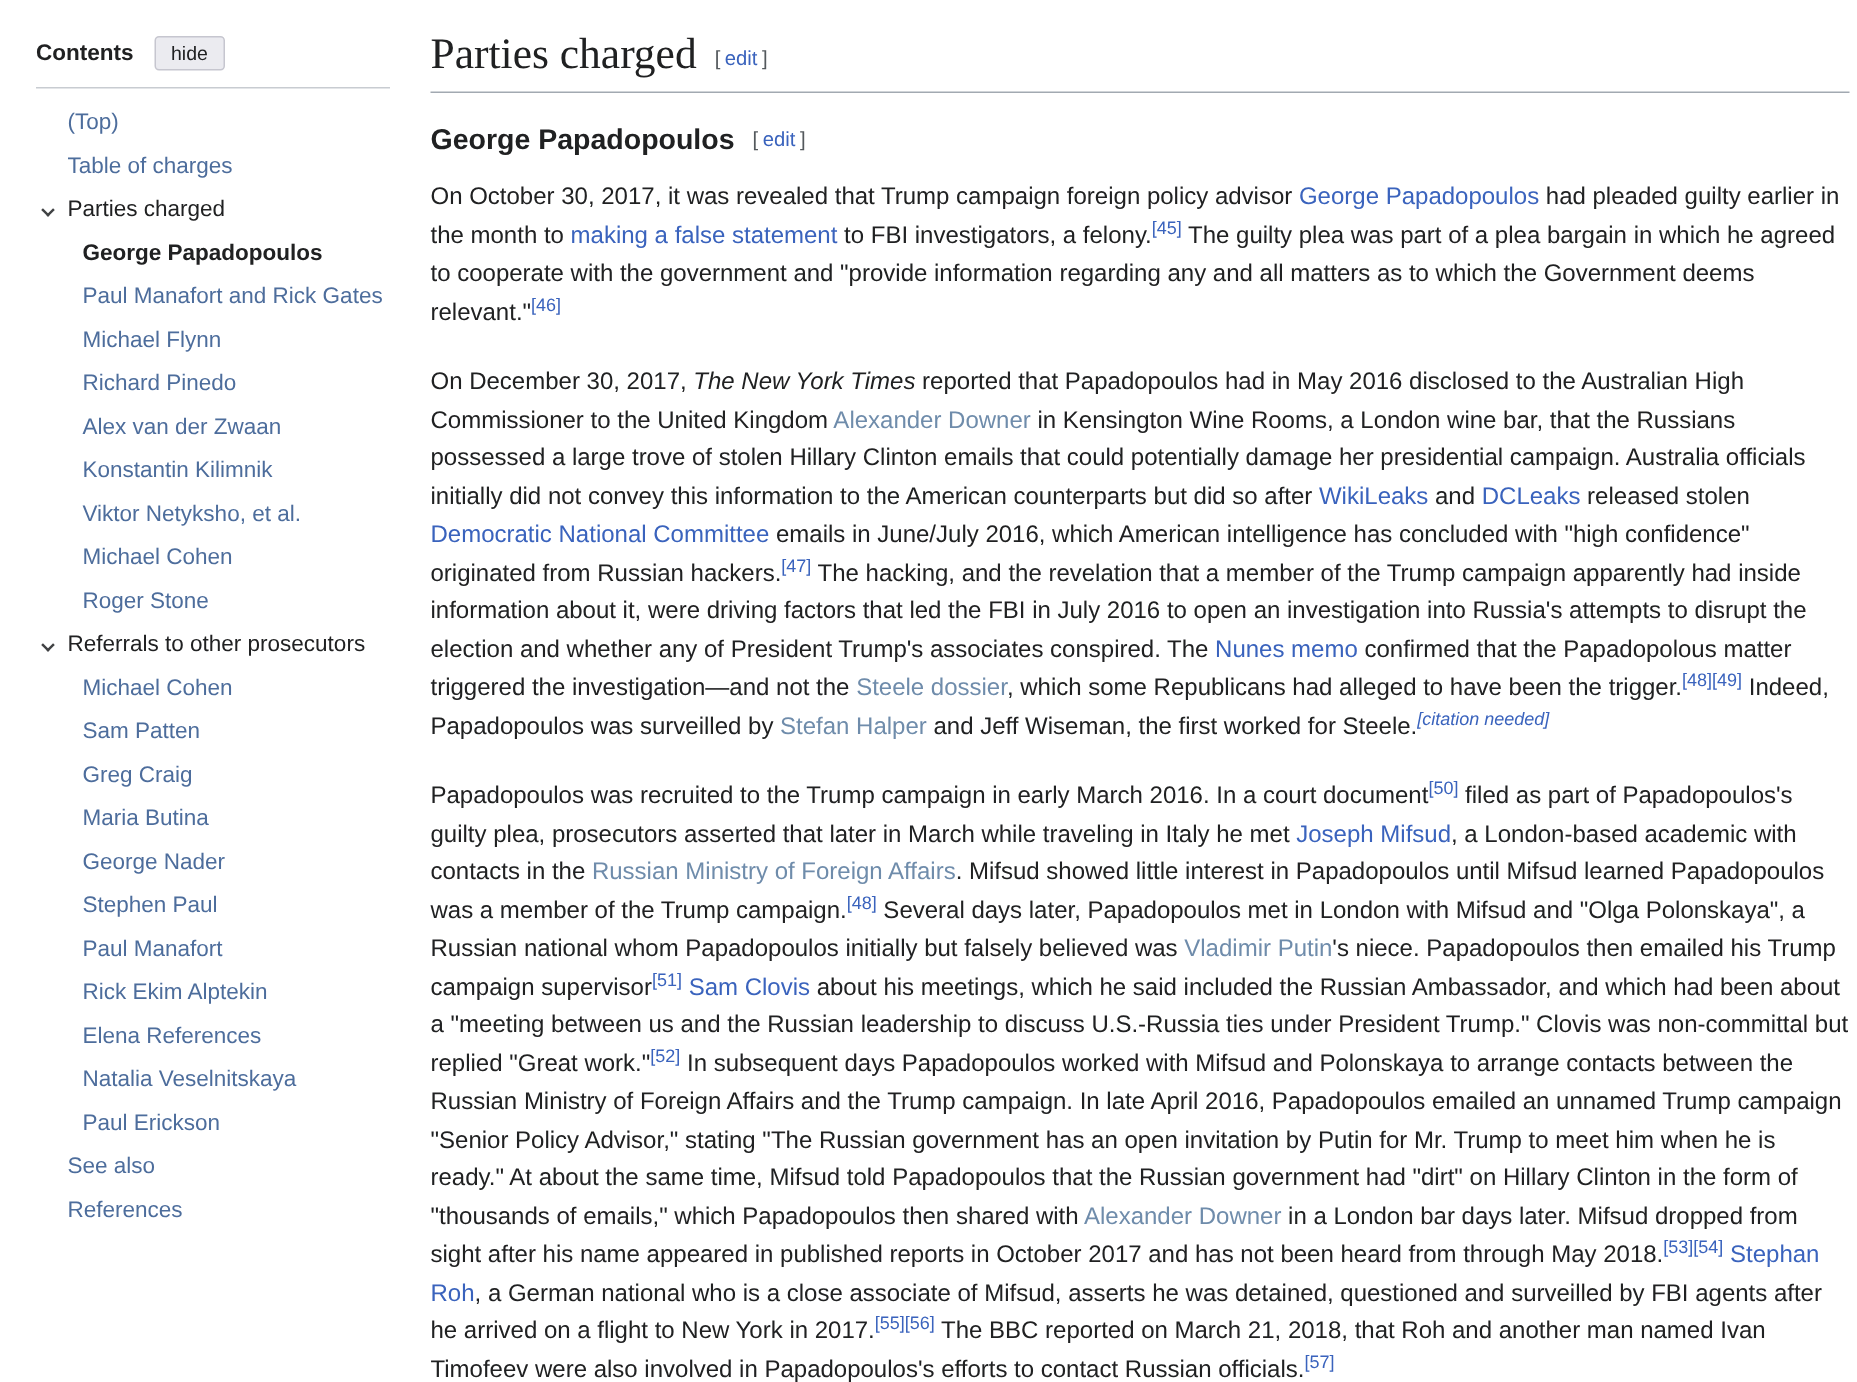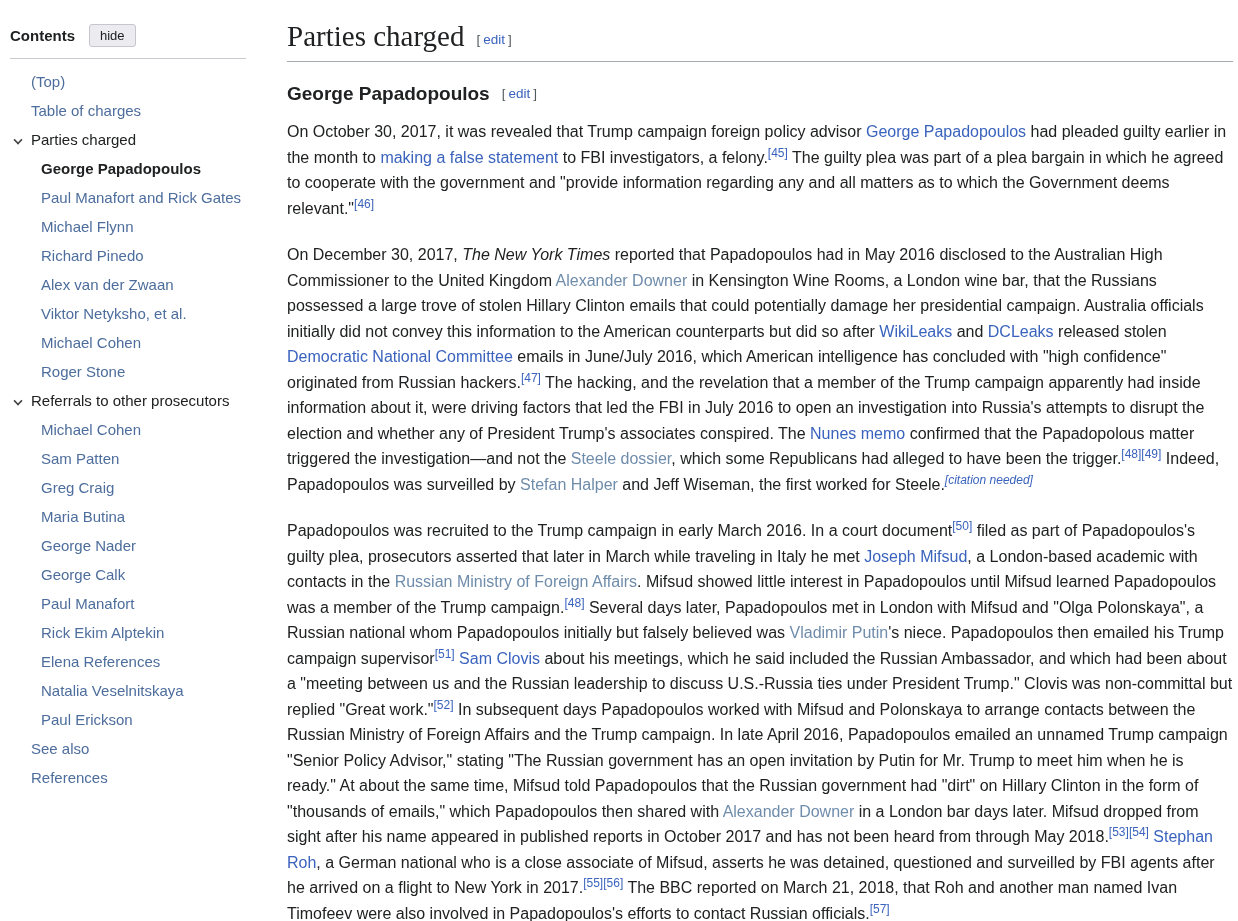--- a/index.html
+++ b/index.html
@@ -11,21 +11,21 @@
     --edit-bracket:#54595d;
     --hide-bg:#ebebf0;
     --hide-border:#c6c6cf;
   }
   *{box-sizing:border-box;margin:0;padding:0;}
   html,body{width:1238px;height:921px;overflow:hidden;background:#ffffff;
     font-family:"Liberation Sans","DejaVu Sans",sans-serif;color:var(--text);}
   a{text-decoration:none;cursor:pointer;}
 
   
-  .toc{position:absolute;left:10px;top:24px;width:250px;}
+  .toc{position:absolute;left:24px;top:24px;width:250px;}
   .toc-header{display:flex;align-items:center;}
   .toc-title{font-weight:bold;font-size:15px;color:var(--text);}
   .hide-btn{margin-left:14px;font-size:13px;color:var(--text);
     background:var(--hide-bg);border:1px solid var(--hide-border);
     border-radius:3px;padding:3px 10px;cursor:pointer;
     font-family:"Liberation Sans","DejaVu Sans",sans-serif;}
   .toc-rule{border:none;border-top:1px solid #c8ccd1;margin:11px 0 8px;width:236px;}
   .toc-list{list-style:none;}
   .toc-item{position:relative;height:29px;display:flex;align-items:center;
     font-size:15px;white-space:nowrap;}
@@ -85,20 +85,23 @@
       <li class="toc-item lvl2 link">
         <a class="toc-link">Michael Flynn</a>
       </li>
       <li class="toc-item lvl2 link">
         <a class="toc-link">Richard Pinedo</a>
       </li>
       <li class="toc-item lvl2 link">
         <a class="toc-link">Alex van der Zwaan</a>
       </li>
       <li class="toc-item lvl2 link">
+        <a class="toc-link">Konstantin Kilimnik</a>
+      </li>
+      <li class="toc-item lvl2 link">
         <a class="toc-link">Viktor Netyksho, et al.</a>
       </li>
       <li class="toc-item lvl2 link">
         <a class="toc-link">Michael Cohen</a>
       </li>
       <li class="toc-item lvl2 link">
         <a class="toc-link">Roger Stone</a>
       </li>
       <li class="toc-item lvl1 section">
         <span class="chev"></span>
@@ -113,21 +116,21 @@
       <li class="toc-item lvl2 link">
         <a class="toc-link">Greg Craig</a>
       </li>
       <li class="toc-item lvl2 link">
         <a class="toc-link">Maria Butina</a>
       </li>
       <li class="toc-item lvl2 link">
         <a class="toc-link">George Nader</a>
       </li>
       <li class="toc-item lvl2 link">
-        <a class="toc-link">George Calk</a>
+        <a class="toc-link">Stephen Paul</a>
       </li>
       <li class="toc-item lvl2 link">
         <a class="toc-link">Paul Manafort</a>
       </li>
       <li class="toc-item lvl2 link">
         <a class="toc-link">Rick Ekim Alptekin</a>
       </li>
       <li class="toc-item lvl2 link">
         <a class="toc-link">Elena References</a>
       </li>

